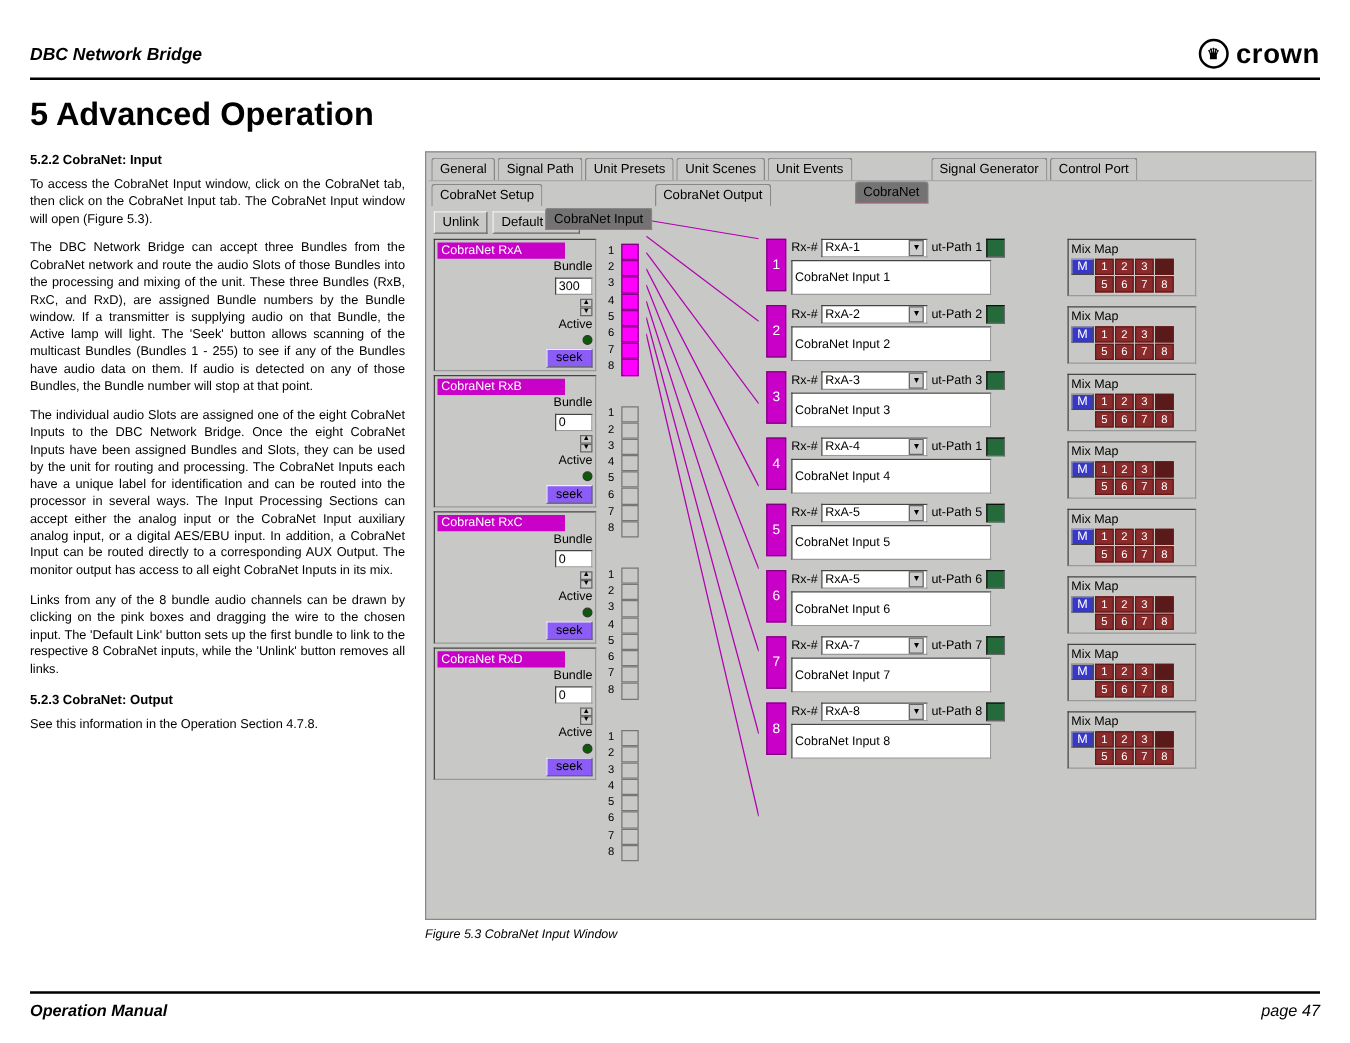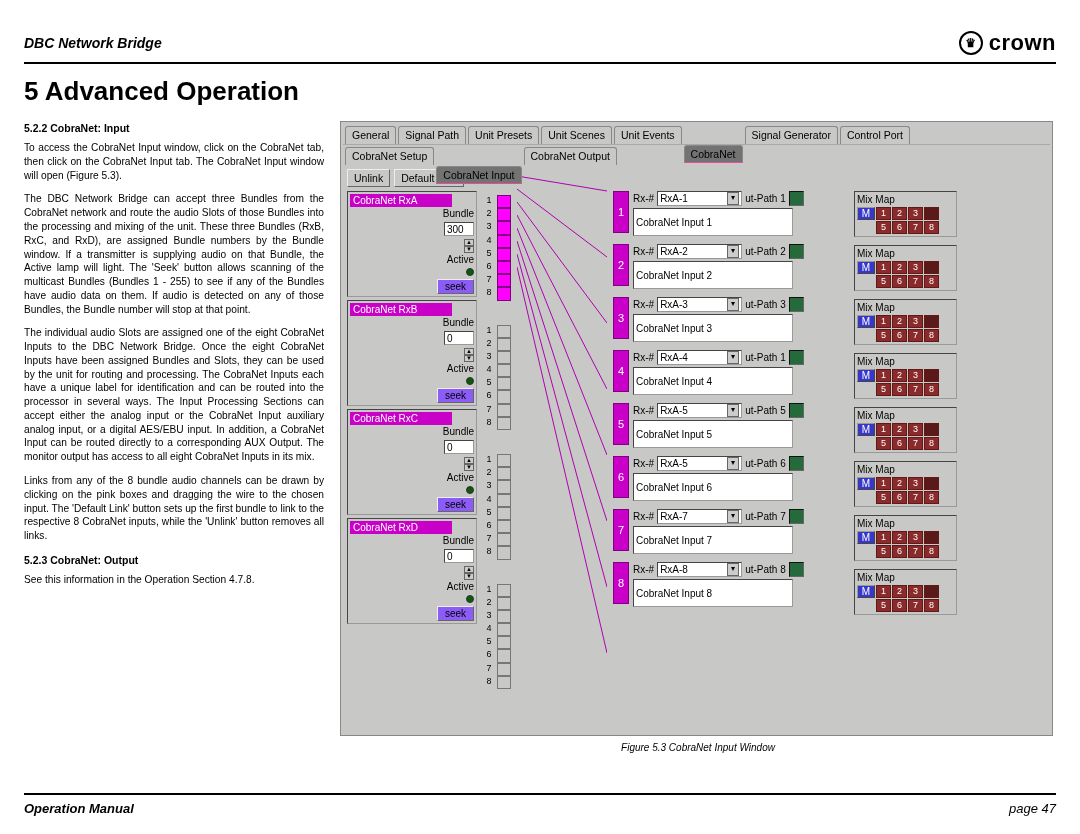--- a/index.html
+++ b/index.html
@@ -83,21 +83,21 @@
   .dd-arrow { width: 12px; height: 13px; background: #ccc; border: 1px solid #666; text-align: center; font-size: 8px; }
   .txt { background: #fff; border: 1px inset #999; height: 28px; width: 160px; font-size: 10px; padding: 0 2px; }
   .mix-column { width: 103px; display: flex; flex-direction: column; gap: 8px; padding-top: 22px; }
   .mix-panel { border: 1px inset #999; padding: 2px; font-size: 10px; }
   .mix-title { font-size: 10px; margin-bottom: 2px; }
   .mix-grid { display: grid; grid-template-columns: 18px repeat(4, 15px); gap: 1px; }
   .mix-m { background: #3838c8; color: #fff; text-align: center; font-size: 10px; height: 13px; border: 1px outset #999; grid-row: span 2; display: flex; align-items: center; justify-content: center; }
   .mix-cell { background: #8a2a2a; color: #fff; text-align: center; font-size: 9px; height: 13px; border: 1px solid #601818; }
   .mix-cell.blank { background: #5a1a1a; color: #5a1a1a; }
   .sq-indicator { width: 15px; height: 15px; background: #246a3a; border: 1px inset #666; }
-  .caption { text-align: center; font-style: italic; font-size: 10px; margin-top: 6px; }
+  .caption { text-align: left; font-style: italic; font-size: 10px; margin-top: 6px; }
   .footer-row {
     position: absolute; bottom: 18px; left: 24px; right: 24px;
     border-top: 2px solid #000; padding-top: 6px;
     display: flex; justify-content: space-between;
     font-style: italic; font-size: 13px; font-weight: bold;
   }
   .footer-row .pg { font-weight: normal; }
 </style>
 </head>
 <body>

